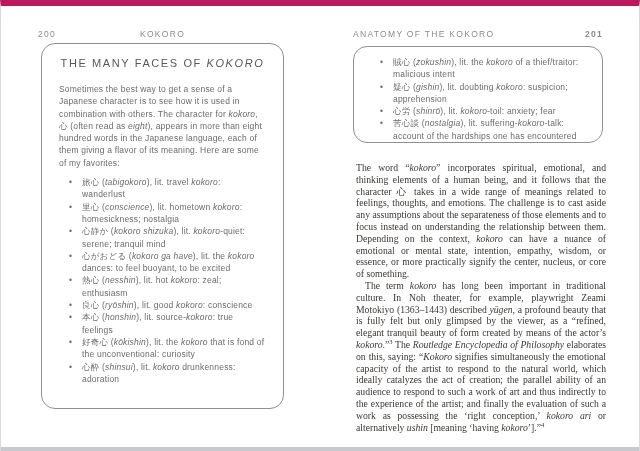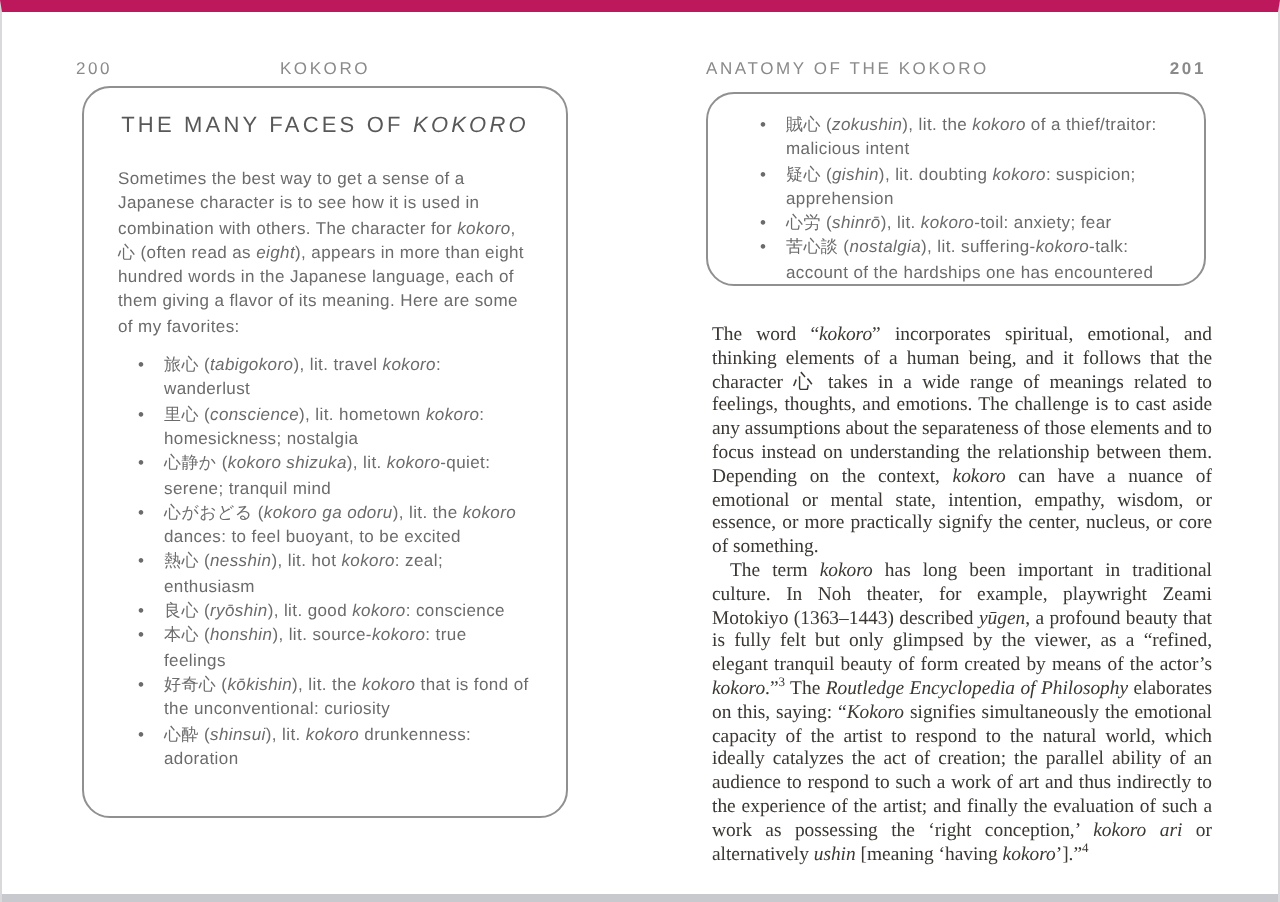--- a/index.html
+++ b/index.html
@@ -81,21 +81,21 @@
     <div class="running-head rh-left">KOKORO</div>
 
     <div class="round-box box-left">
       <div class="box-title">THE MANY FACES OF <i>KOKORO</i></div>
       <p class="box-para">Sometimes the best way to get a sense of a Japanese character is to see how it is used in combination with others. The character for <i>kokoro</i>, 心 (often read as <i>eight</i>), appears in more than eight hundred words in the Japanese language, each of them giving a flavor of its meaning. Here are some of my favorites:</p>
       <ul class="word-list">
 
       <li>旅心 (<i>tabigokoro</i>), lit. travel <i>kokoro</i>: wanderlust</li>
           <li>里心 (<i>conscience</i>), lit. hometown <i>kokoro</i>: homesickness; nostalgia</li>
           <li>心静か (<i>kokoro shizuka</i>), lit. <i>kokoro</i>-quiet: serene; tranquil mind</li>
-          <li>心がおどる (<i>kokoro ga odoru</i>), lit. the <i>kokoro</i> dances: to feel buoyant, to be excited</li>
+          <li>心がおどる (<i>kokoro ga have</i>), lit. the <i>kokoro</i> dances: to feel buoyant, to be excited</li>
           <li>熱心 (<i>nesshin</i>), lit. hot <i>kokoro</i>: zeal; enthusiasm</li>
           <li>良心 (<i>ryōshin</i>), lit. good <i>kokoro</i>: conscience</li>
           <li>本心 (<i>honshin</i>), lit. source-<i>kokoro</i>: true feelings</li>
           <li>好奇心 (<i>kōkishin</i>), lit. the <i>kokoro</i> that is fond of the unconventional: curiosity</li>
           <li>心酔 (<i>shinsui</i>), lit. <i>kokoro</i> drunkenness: adoration</li>
         </ul>
 
     </div>
   </div>
 

